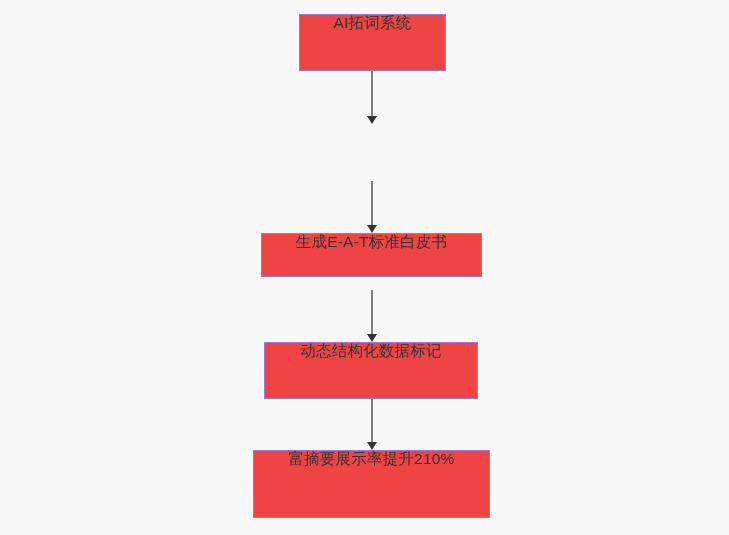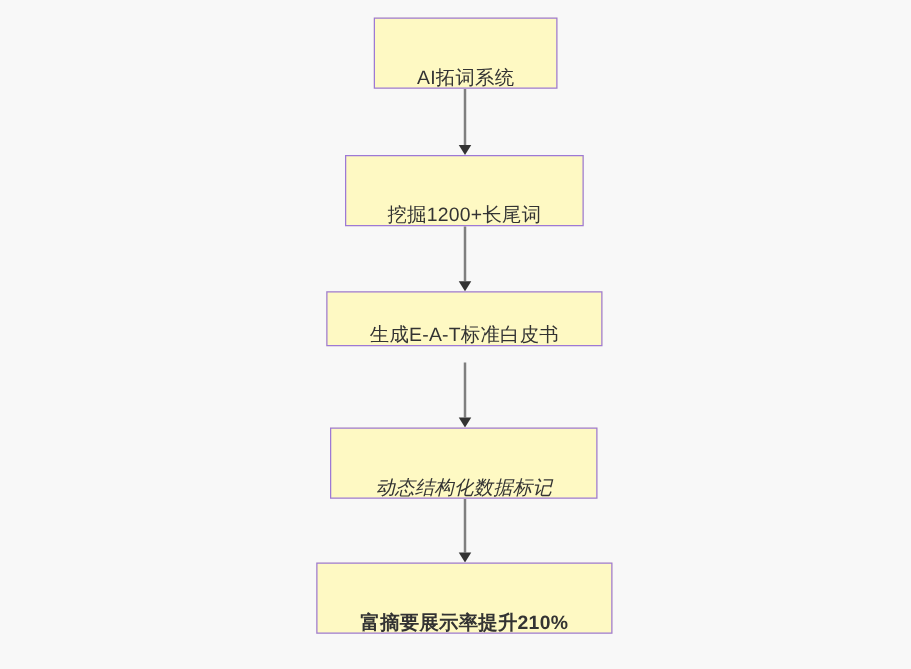--- a/index.html
+++ b/index.html
@@ -14,24 +14,24 @@
     overflow: hidden;
   }
   #flowchart {
     position: relative;
     width: 729px;
     height: 535px;
   }
   .node {
     position: absolute;
     box-sizing: border-box;
-    background: #fef9c3;
+    background: #ef4444;
     border: 1.6px solid #9d79d6;
     display: flex;
-    align-items: flex-end;
+    align-items: flex-start;
     justify-content: center;
     color: #333333;
     font-size: 15.5px;
     line-height: 1;
     letter-spacing: 0.2px;
     white-space: nowrap;
   }
   .edge {
     position: absolute;
     pointer-events: none;
@@ -78,29 +78,26 @@
 
   <div class="edge" style="left:372px; top:399px; width:24px; height:51px; margin-left:-12px;">
     <div class="edge-line" style="height:43px;"></div>
     <div class="edge-head"></div>
   </div>
 
   <div class="node" style="left:299px; top:14px; width:147px; height:57px;">
     <span>AI拓词系统</span>
   </div>
 
-  <div class="node" style="left:276px; top:124px; width:191px; height:57px;">
-    <span>挖掘1200+长尾词</span>
-  </div>
 
   <div class="node" style="left:261px; top:233px; width:221px; height:44px;">
     <span>生成E-A-T标准白皮书</span>
   </div>
 
-  <div class="node" style="left:264px; top:342px; width:214px; height:57px;font-style:italic;">
+  <div class="node" style="left:264px; top:342px; width:214px; height:57px;">
     <span>动态结构化数据标记</span>
   </div>
 
-  <div class="node" style="left:253px; top:450px; width:237px; height:57px;font-weight:bold;">
+  <div class="node" style="left:253px; top:450px; width:237px; height:68px;">
     <span>富摘要展示率提升210%</span>
   </div>
 
 </div>
 
 </body></html>

